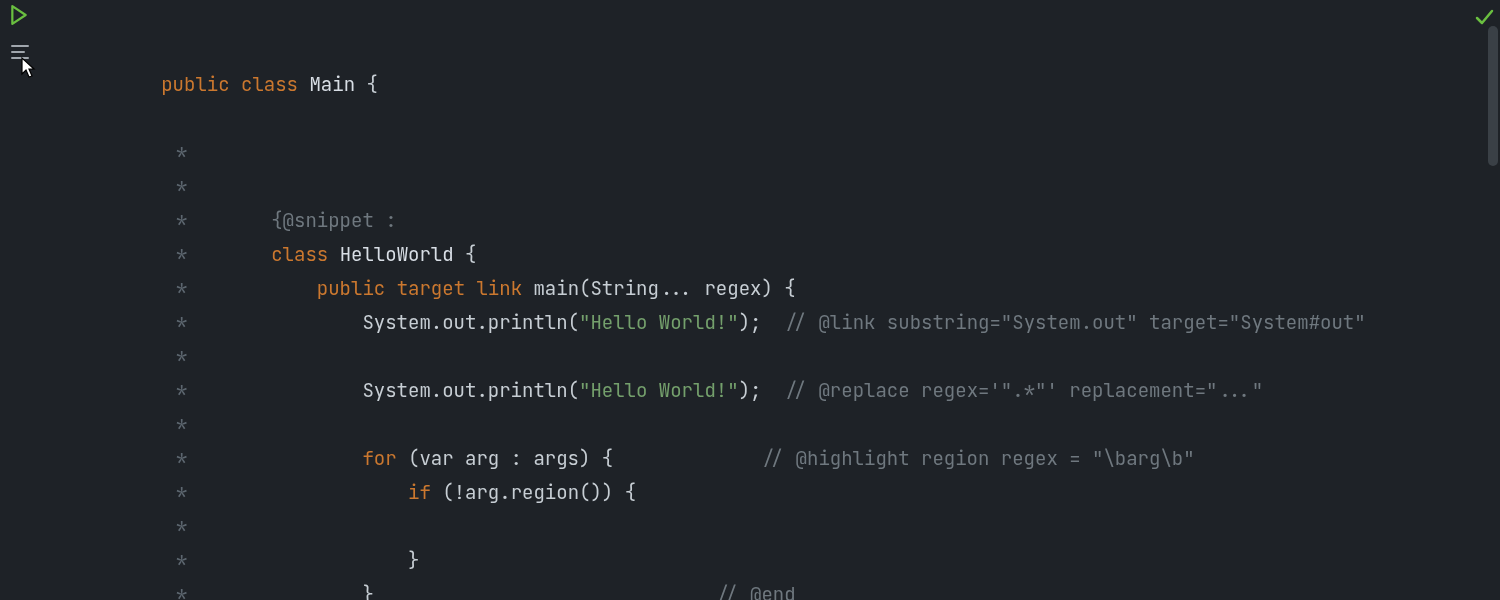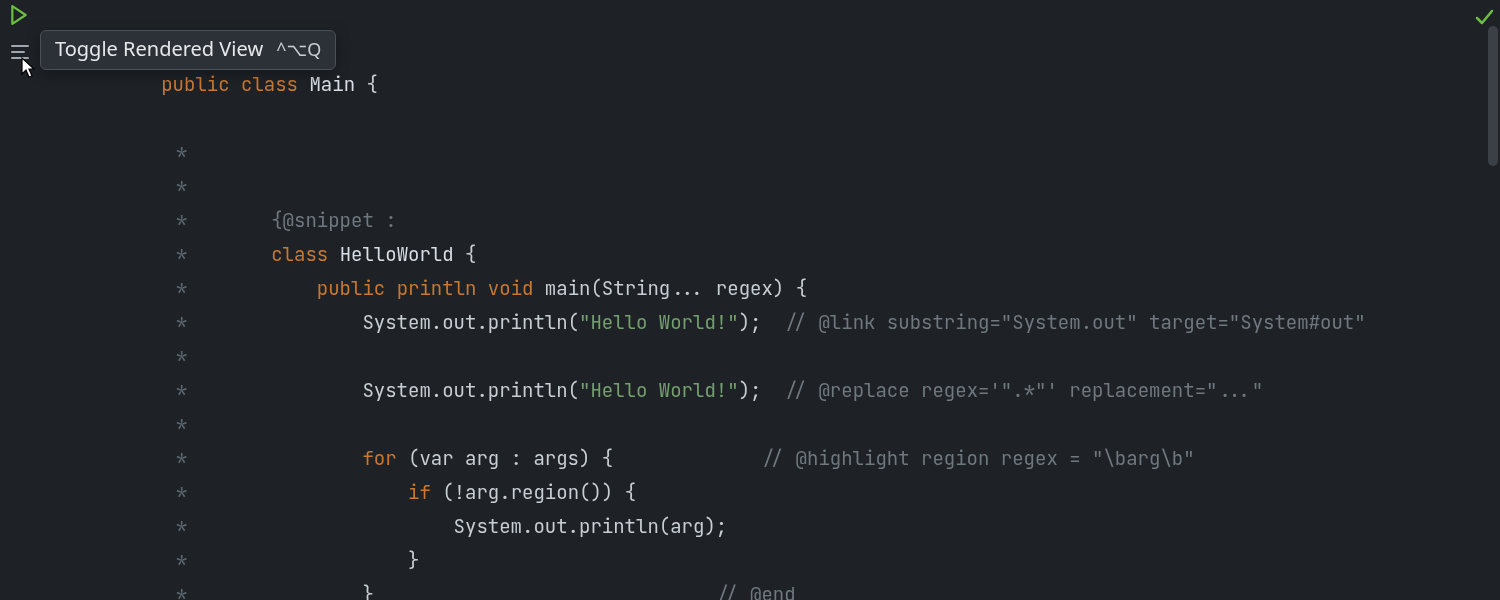--- a/index.html
+++ b/index.html
@@ -182,21 +182,21 @@
       <span class="star">*</span>
       <span class="content">
         <span class="kw">class</span><span class="plain"> </span><span class="cls">HelloWorld</span><span class="plain"> {</span>
       </span>
     </div>
 
     <div class="line">
       <div class="doc-hl"></div>
       <span class="star">*</span>
       <span class="content">
-        <span class="plain">    </span><span class="kw">public</span><span class="plain"> </span><span class="kw">println</span><span class="plain"> </span><span class="kw">void</span><span class="plain"> </span><span class="plain">main</span><span class="plain">(String... regex) {</span>
+        <span class="plain">    </span><span class="kw">public</span><span class="plain"> </span><span class="kw">target</span><span class="plain"> </span><span class="kw">link</span><span class="plain"> </span><span class="plain">main</span><span class="plain">(String... regex) {</span>
       </span>
     </div>
 
     <div class="line">
       <div class="doc-hl"></div>
       <span class="star">*</span>
       <span class="content">
         <span class="plain">        </span><span class="plain">System.out.println(</span><span class="str">"Hello World!"</span><span class="plain">);</span><span class="plain">  </span><span class="cmt">// @link substring="System.out" target="System#out"</span>
       </span>
     </div>
@@ -232,21 +232,21 @@
       <span class="star">*</span>
       <span class="content">
         <span class="plain">            </span><span class="kw">if</span><span class="plain"> (!arg.region()) {</span>
       </span>
     </div>
 
     <div class="line">
       <div class="doc-hl"></div>
       <span class="star">*</span>
       <span class="content">
-        <span class="plain">                </span><span class="plain">System.out.println(arg);</span>
+        <span class="plain">                </span>
       </span>
     </div>
 
     <div class="line">
       <div class="doc-hl"></div>
       <span class="star">*</span>
       <span class="content">
         <span class="plain">            </span><span class="plain">}</span>
       </span>
     </div>
@@ -276,24 +276,20 @@
       
     </div>
 
     <div class="line">
       
       
     </div>
 
   </div>
 
-  <div class="tooltip">
-    <span>Toggle Rendered View</span>
-    <span class="tooltip-shortcut">^⌥Q</span>
-  </div>
 
   <span class="pointer-cursor">
     <svg viewBox="0 0 24 26" width="24" height="26">
       <path d="M8 2 L8 18 L12 14 L15 21 L18 20 L15 13 L20 13 Z" fill="#ffffff" stroke="#000000" stroke-width="1.2"></path>
     </svg>
   </span>
 
 </div>
 
 </body></html>

